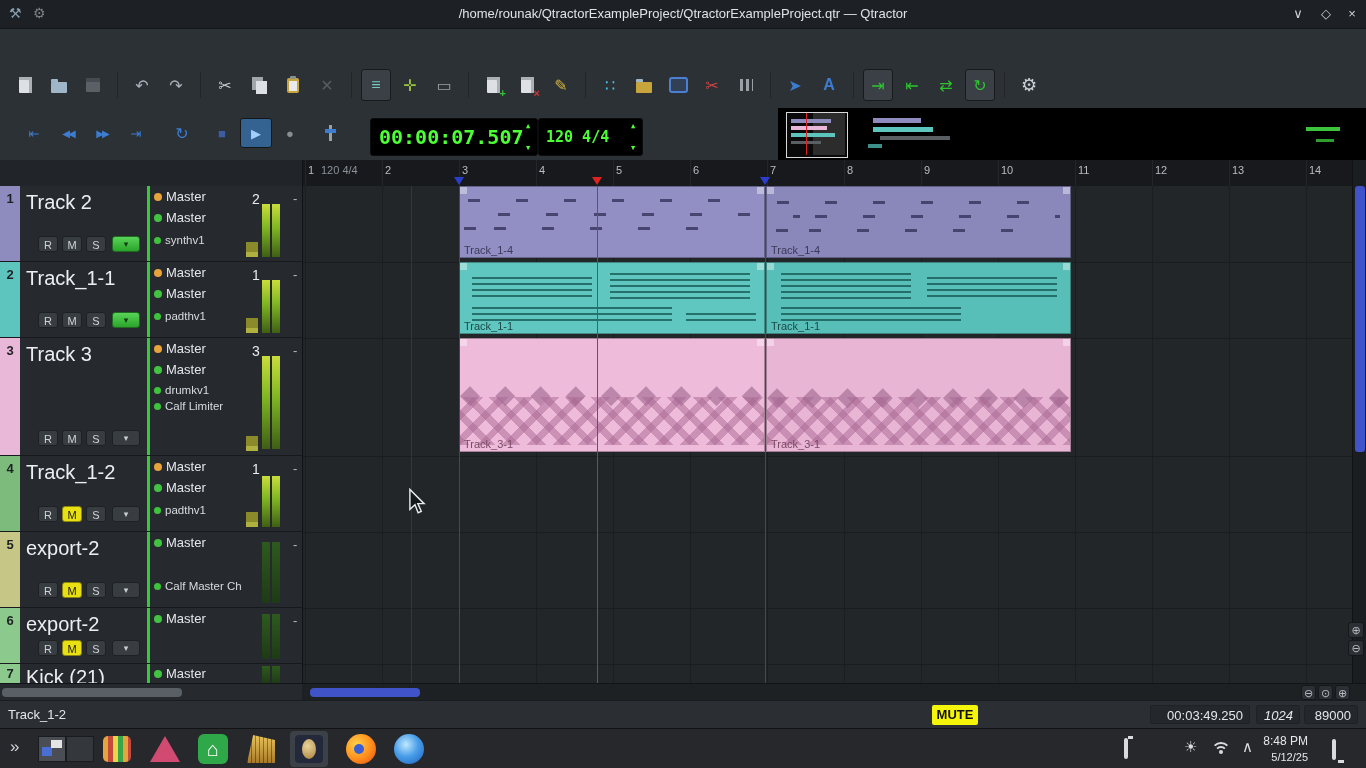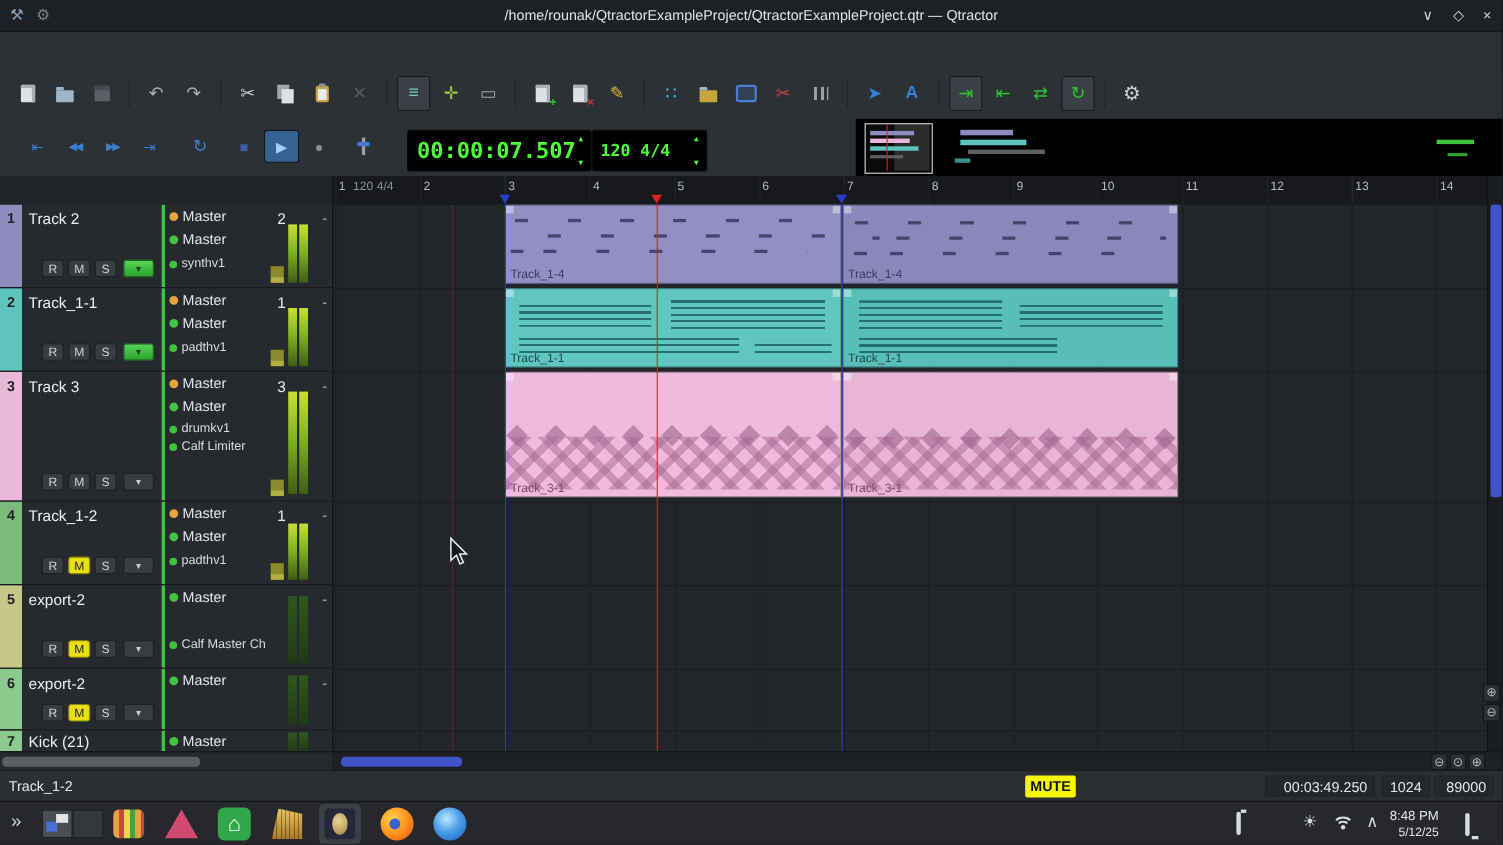--- a/index.html
+++ b/index.html
@@ -47,21 +47,21 @@
   #overview{position:absolute;left:778px;top:0;width:588px;height:52px;background:#000;}
   .mini{position:absolute;}
 
   
   #main{left:0;top:160px;width:1366px;height:523px;background:#212428;}
   #panel-header{position:absolute;left:0;top:0;width:302px;height:26px;background:#24272b;border-bottom:1px solid #121518;font-size:13px;color:#d8dcde;}
   #panel-header span{position:absolute;top:5px;}
   .hsep{position:absolute;top:2px;bottom:2px;width:1px;background:#16191c;}
   .trow{position:absolute;left:0;width:302px;background:#26292e;border-bottom:1px solid #17191c;box-sizing:border-box;overflow:hidden;}
   .nrstrip{position:absolute;left:0;top:0;bottom:0;width:20px;color:#1e2124;font-weight:bold;font-size:13px;text-align:center;padding-top:5px;box-sizing:border-box;}
-  .tname{position:absolute;left:26px;top:5px;font-size:14px;color:#eceef0;}
+  .tname{position:absolute;left:26px;top:5px;font-size:20px;color:#eceef0;}
   .greenline{position:absolute;left:147px;top:0;bottom:0;width:3px;background:#36c93a;}
   .tb{position:absolute;width:20px;height:16px;background:#383d42;border:1px solid #1e2124;border-radius:3px;font-size:11px;color:#d0d4d8;text-align:center;line-height:16px;box-sizing:border-box;}
   .tb.on{background:#e8e012;color:#1a1a1a;border-color:#8a8410;}
   .tdrop{position:absolute;width:28px;height:16px;background:#383d42;border:1px solid #1e2124;border-radius:3px;text-align:center;line-height:14px;font-size:9px;color:#c8ced4;box-sizing:border-box;}
   .tdrop.green{background:linear-gradient(#58d458,#2aa42a);color:#103a10;border-color:#1e6a1e;}
   .busline{position:absolute;left:154px;font-size:13px;color:#e4e7ea;display:flex;align-items:center;gap:4px;white-space:nowrap;}
   .plugline{position:absolute;left:154px;font-size:11.5px;color:#d8dcde;display:flex;align-items:center;gap:4px;white-space:nowrap;}
   .dot{display:inline-block;width:8px;height:8px;border-radius:50%;}
   .dot.midi{background:#e8a43c;}
   .dot.audio{background:#42c442;}
@@ -518,21 +518,21 @@
     <div id="hthumb-main"></div>
     <span class="zoombtn" style="left:1301px;top:1px;width:15px;height:15px;">⊖</span>
     <span class="zoombtn" style="left:1318px;top:1px;width:15px;height:15px;">⊙</span>
     <span class="zoombtn" style="left:1335px;top:1px;width:15px;height:15px;">⊕</span>
   </div>
 
   <div id="statusbar" class="abs">
     <span class="abs" style="left:8px;top:6px;color:#e4e7ea;">Track_1-2</span>
     <span id="mutebadge">MUTE</span>
     <span class="statpanel" style="left:1150px;width:100px;text-align:right;">00:03:49.250</span>
-    <span class="statpanel" style="left:1256px;width:44px;text-align:center;">1024</span>
+    <span class="statpanel" style="left:1256px;width:44px;text-align:right;font-style:italic;">1024</span>
     <span class="statpanel" style="left:1304px;width:54px;text-align:right;">89000</span>
   </div>
 
   <div id="taskbar" class="abs">
     <span class="abs" style="left:10px;top:8px;font-size:17px;color:#cfd4d8;">»</span>
     <span class="pagercell" style="left:38px;background:#4a4e54;">
       <i class="abs" style="left:3px;top:10px;width:10px;height:9px;background:#4a6fd4;"></i>
       <i class="abs" style="left:12px;top:3px;width:11px;height:8px;background:#e4e4e4;"></i>
     </span>
     <span class="pagercell" style="left:66px;background:#34373c;"></span>

